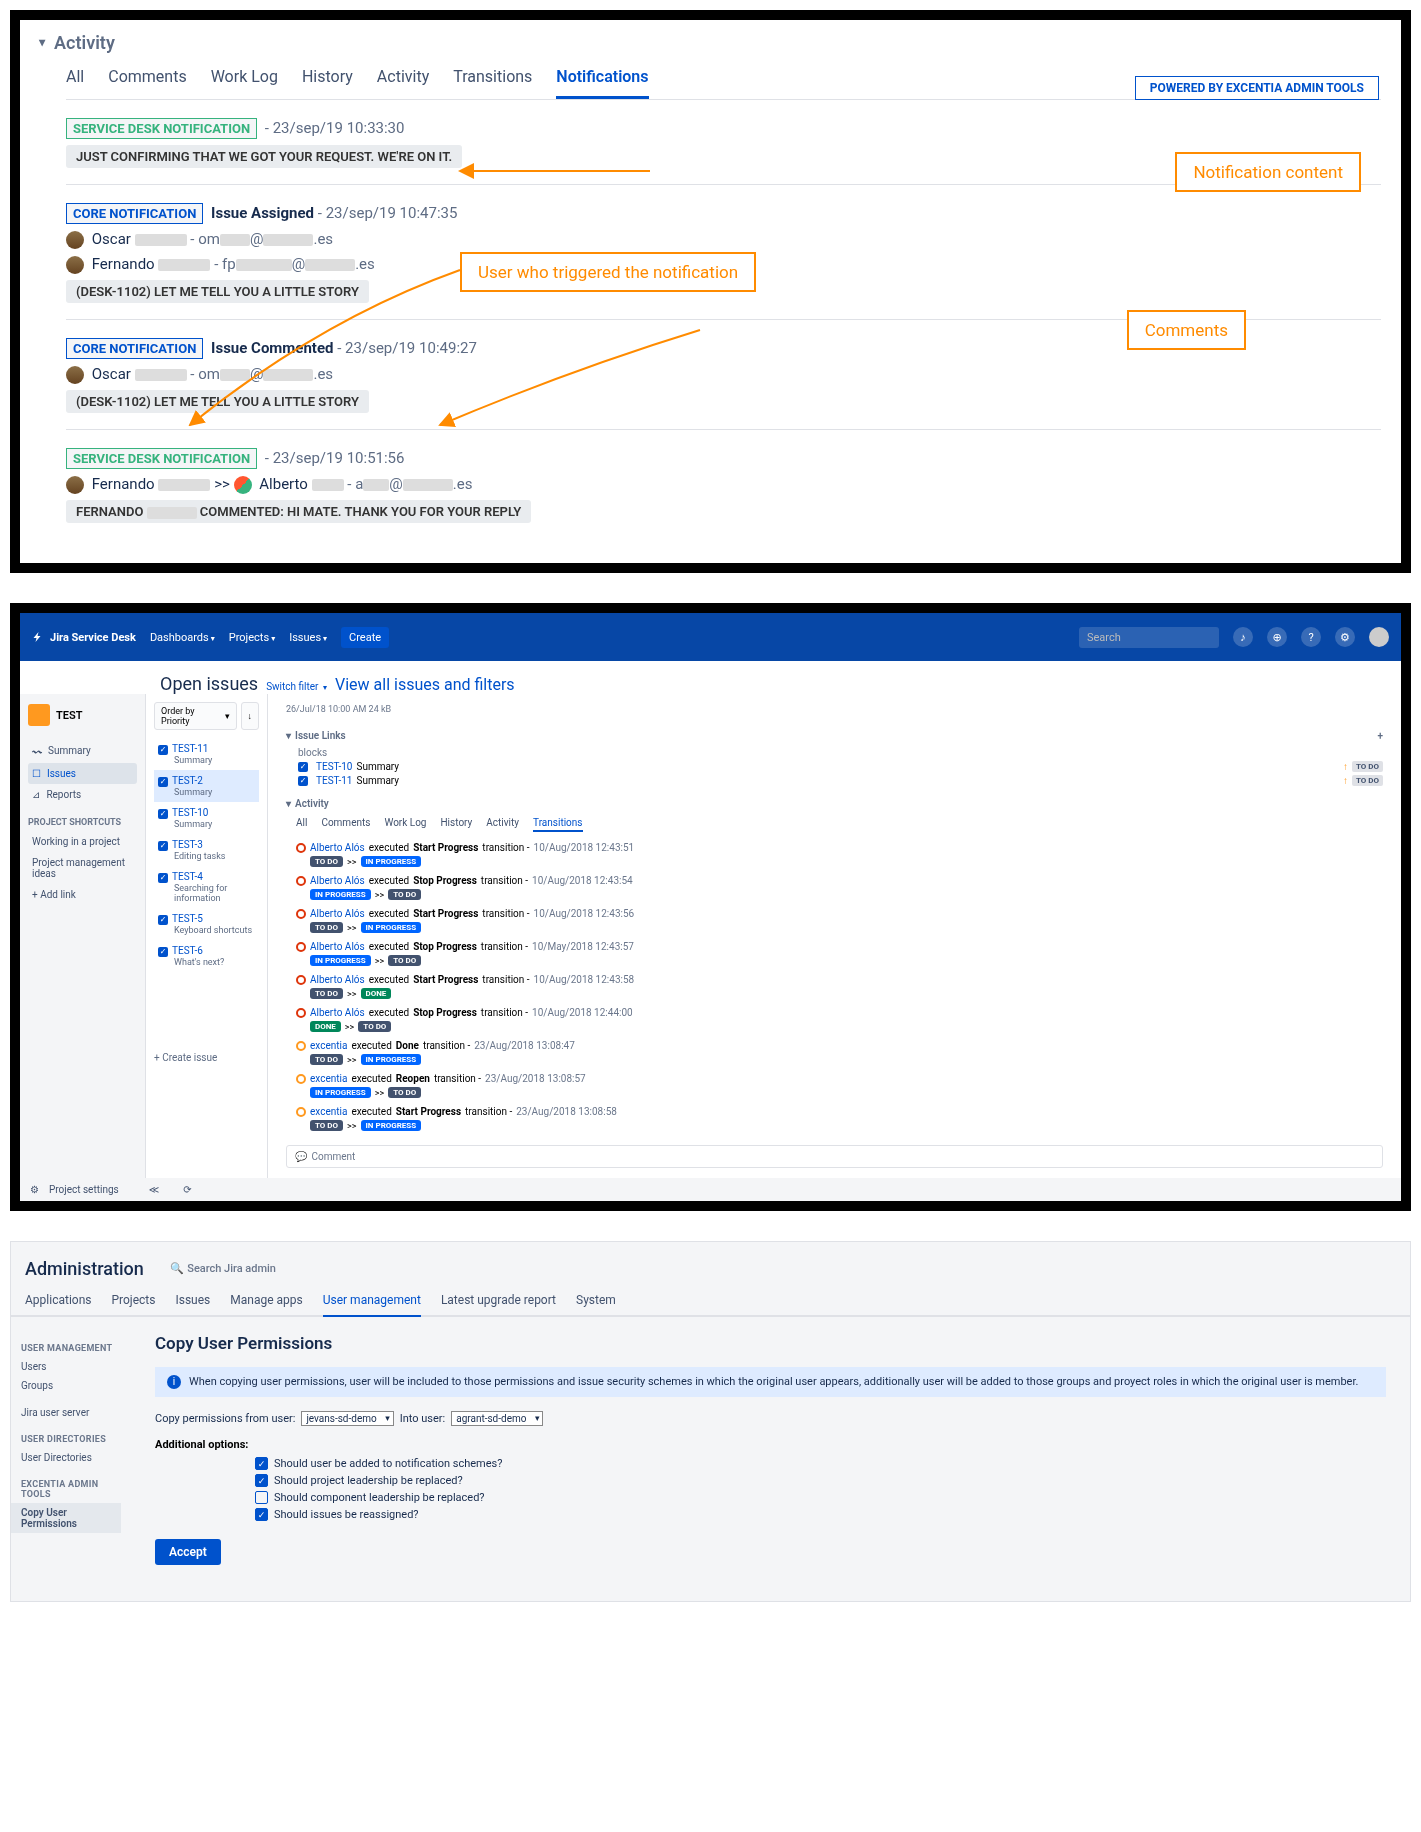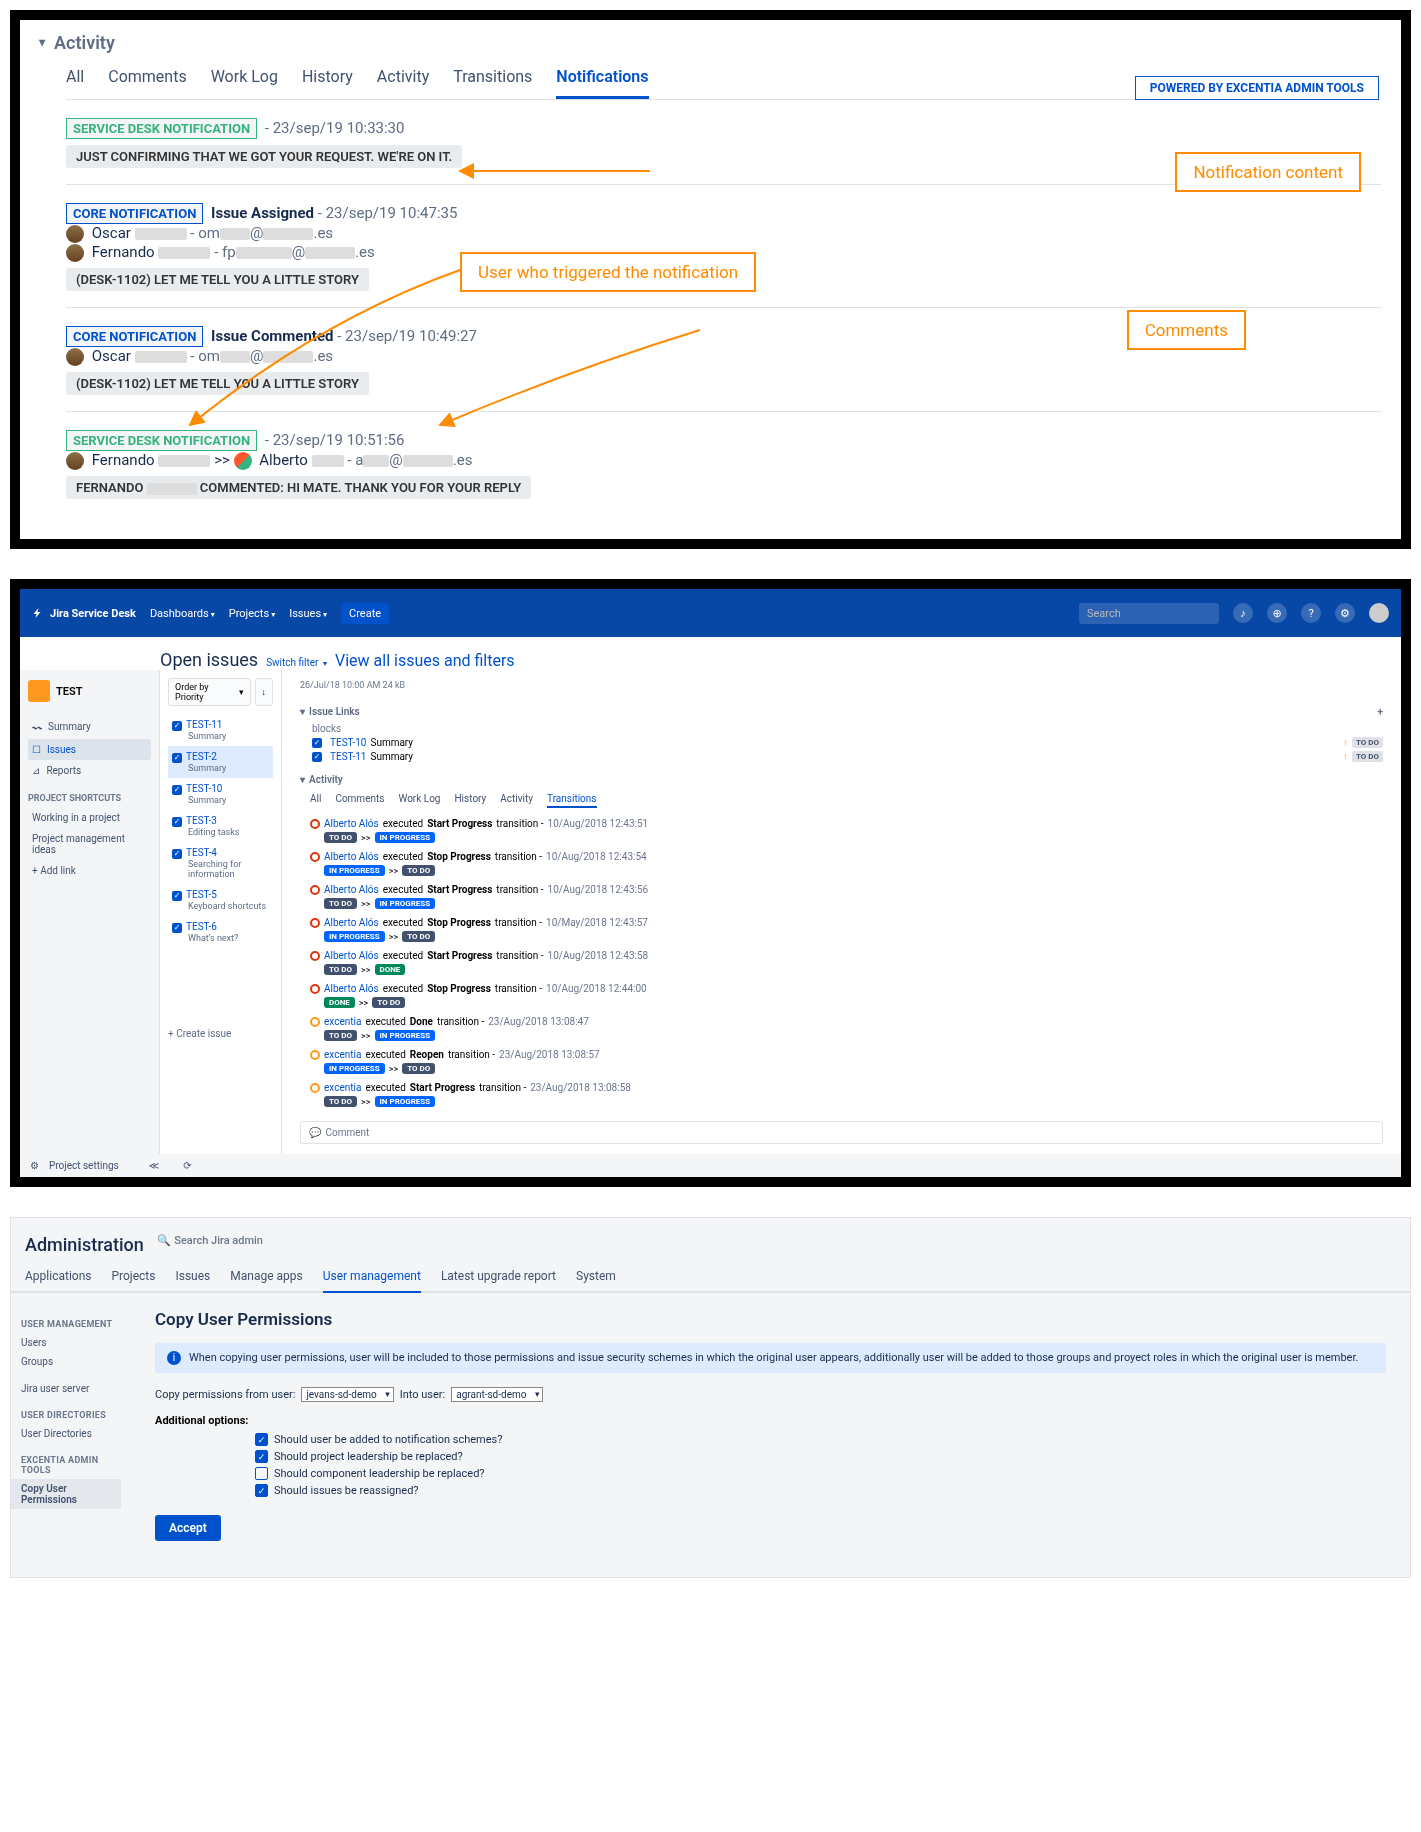--- a/index.html
+++ b/index.html
@@ -15,37 +15,37 @@
 .powered{position:absolute;top:56px;right:22px;border:1px solid #0052cc;color:#0052cc;font-size:12px;font-weight:700;padding:4px 14px;background:#fff}
 .notif{margin:18px 0 0 26px;border-bottom:1px solid #dfe1e6;padding-bottom:16px}
 .tag{display:inline-block;font-size:13px;font-weight:700;padding:2px 6px;background:#f4f5f7;margin-right:4px}
 .tag.green{border:1px solid #36b37e;color:#36b37e}
 .tag.blue{border:1px solid #0052cc;color:#0052cc}
 .bold{font-weight:700;color:#172b4d}
 .muted{color:#5e6c84}
 .avatar{display:inline-block;width:18px;height:18px;border-radius:50%;vertical-align:middle;margin-right:4px}
 .av-red{background:linear-gradient(135deg,#ff5630 50%,#36b37e 50%)}
 .av-brown{background:linear-gradient(#8b6f47,#654321)}
-.notif-row{margin-top:0;font-size:15px;color:#172b4d}
+.notif-row{margin-top:6px;font-size:15px;color:#172b4d}
 .gray-bar{display:inline-block;background:#ddd;height:12px;border-radius:2px;vertical-align:middle}
 .msg-pill{display:inline-block;background:#e9ecef;padding:4px 10px;border-radius:3px;font-size:13px;font-weight:600;color:#333;margin-top:6px}
 .callout{position:absolute;border:2px solid #ff8b00;background:#fff;color:#ff8b00;font-size:17px;padding:8px 16px}
 .arrow{position:absolute;pointer-events:none}
 
 .p2{border:10px solid #000;background:#fff;margin-bottom:30px}
 .topnav{background:#0747a6;height:48px;display:flex;align-items:center;padding:0 12px;color:#fff;font-size:11px;gap:14px}
 .topnav .brand{font-weight:700;display:flex;align-items:center;gap:6px}
 .lightning{display:inline-block;width:12px;height:12px}
 .caret{font-size:8px;margin-left:2px}
 .create-btn{background:#0052cc;padding:4px 8px;border-radius:3px;font-size:11px}
 .topnav .spacer{flex:1}
 .search2{background:rgba(255,255,255,.15);border-radius:3px;padding:4px 8px;font-size:11px;width:140px;color:#bbb}
 .icon-circ{width:20px;height:20px;border-radius:50%;background:rgba(255,255,255,.2);display:inline-flex;align-items:center;justify-content:center;font-size:11px}
 .p2-body{display:flex;background:#f4f5f7}
-.sidebar2{width:140px;background:#f4f5f7;border-right:1px solid #dfe1e6;padding:10px 8px;font-size:10px}
+.sidebar2{width:126px;background:#f4f5f7;border-right:1px solid #dfe1e6;padding:10px 8px;font-size:10px}
 .proj-head{display:flex;align-items:center;gap:6px;margin-bottom:12px}
 .proj-icon{width:22px;height:22px;background:#ff991f;border-radius:3px}
 .side-item{padding:5px 4px;display:flex;align-items:center;gap:6px;color:#42526e;cursor:pointer}
 .side-item.sel{background:#dde3ea;border-radius:3px;color:#0052cc}
 .side-hdr{font-size:9px;font-weight:700;color:#6b778c;text-transform:uppercase;margin:12px 0 4px}
 .center2{width:122px;background:#fff;border-right:1px solid #dfe1e6;padding:8px}
 .order-bar{display:flex;gap:4px;margin-bottom:8px}
 .order-btn{border:1px solid #dfe1e6;font-size:9px;padding:3px 6px;background:#fafbfc;border-radius:3px;display:flex;align-items:center;gap:3px}
 .issue-item{padding:5px 4px;font-size:10px;cursor:pointer}
 .issue-item.active{background:#deebff}
@@ -71,21 +71,21 @@
 .user-link{color:#0052cc}
 .trans-pills{margin:3px 0 0 14px;display:flex;align-items:center;gap:4px}
 .pill{font-size:8px;font-weight:700;padding:1px 5px;border-radius:3px;color:#fff}
 .pill.todo{background:#42526e}
 .pill.inprog{background:#0065ff}
 .pill.done{background:#00875a}
 .comment-box{border:1px solid #dfe1e6;border-radius:3px;padding:5px 8px;margin-top:14px;font-size:10px;color:#6b778c;display:flex;align-items:center;gap:4px}
 .p2-bottom{display:flex;align-items:center;gap:10px;padding:6px 10px;background:#f4f5f7;font-size:10px;color:#42526e}
 
 .p3{background:#f4f5f7;border:1px solid #dfe1e6;padding:10px 0 20px}
-.admin-hdr{display:flex;align-items:flex-start;gap:14px;padding:6px 14px;font-size:18px;font-weight:500;color:#172b4d}
+.admin-hdr{display:flex;align-items:center;gap:27px;padding:6px 14px;font-size:18px;font-weight:500;color:#172b4d}
 .admin-search{font-size:11px;color:#6b778c}
 .tabs4{display:flex;gap:20px;border-bottom:2px solid #dfe1e6;padding:0 14px;font-size:12px;color:#42526e}
 .tabs4 span{padding:8px 0}
 .tabs4 .sel{color:#0052cc;border-bottom:2px solid #0052cc;margin-bottom:-2px}
 .p3-body{display:flex}
 .side3{width:120px;padding:14px 10px;font-size:10px}
 .h3{font-size:9px;font-weight:700;color:#6b778c;text-transform:uppercase;letter-spacing:.3px;margin:12px 0 4px}
 .s3-item{padding:4px 0;color:#42526e;cursor:pointer}
 .s3-item.sel{background:#e4e8ed;font-weight:600;margin-left:-10px;padding-left:10px}
 .main3{flex:1;padding:16px 24px}

